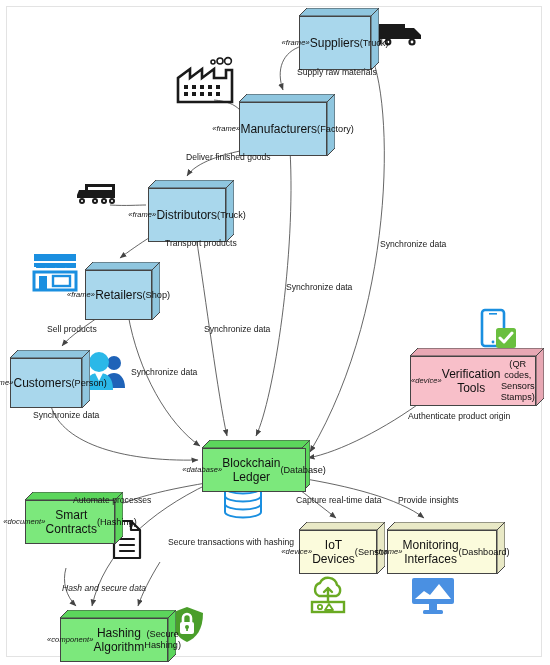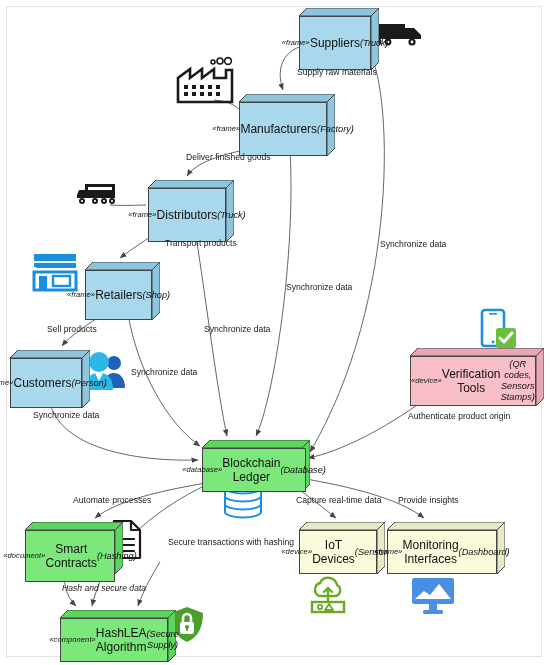--- a/index.html
+++ b/index.html
@@ -11,21 +11,21 @@
   #icons{z-index:2;}
   .node{position:absolute;z-index:3;box-sizing:border-box;}
   .node .body{
      position:absolute;left:0;top:8px;right:8px;bottom:0;
      border:1px solid #444;
      display:flex;flex-direction:row;align-items:center;justify-content:center;
      text-align:center;line-height:1.18;
   }
   .node .ster{font-style:italic;font-size:7.5px;color:#111;letter-spacing:.1px;}
   .node .l1{font-size:12px;color:#111;}
-  .node .l2{font-size:9.2px;color:#111;font-style:italic;}
+  .node .l2{font-size:9.2px;color:#111;}
   .blue .body{background:#a9d7ec;}
   .green .body{background:#7ce87c;}
   .pink .body{background:#f8bfc9;}
   .cream .body{background:#fbfbdc;}
   .edgelabel{position:absolute;z-index:4;font-size:8.6px;color:#1a1a1a;white-space:nowrap;}
 </style>
 </head>
 <body>
 
 <div id="canvas">
@@ -268,21 +268,21 @@
       <path d="M0,8 L8,0 L108,0 L100,8 z" fill="#5cd65c" stroke="#444" stroke-width="1"></path>
       <path d="M100,8 L108,0 L108,44 L100,52 z" fill="#5cd65c" stroke="#444" stroke-width="1"></path>
     </svg>
     <div class="body">
       <div class="ster">«database»</div>
       <div class="l1">Blockchain Ledger</div>
       <div class="l2">(Database)</div>
     </div>
   </div>
 
-  <div class="node green" style="left:25px;top:522px;width:98px;height:60px;">
+  <div class="node green" style="left:25px;top:492px;width:98px;height:52px;">
     <svg width="98" height="52" style="position:absolute;left:0;top:0;">
       <path d="M0,8 L8,0 L98,0 L90,8 z" fill="#5cd65c" stroke="#444" stroke-width="1"></path>
       <path d="M90,8 L98,0 L98,44 L90,52 z" fill="#5cd65c" stroke="#444" stroke-width="1"></path>
     </svg>
     <div class="body">
       <div class="ster">«document»</div>
       <div class="l1">Smart Contracts</div>
       <div class="l2">(Hashing)</div>
     </div>
   </div>
@@ -311,22 +311,22 @@
     </div>
   </div>
 
   <div class="node green" style="left:60px;top:610px;width:116px;height:52px;">
     <svg width="116" height="52" style="position:absolute;left:0;top:0;">
       <path d="M0,8 L8,0 L116,0 L108,8 z" fill="#5cd65c" stroke="#444" stroke-width="1"></path>
       <path d="M108,8 L116,0 L116,44 L108,52 z" fill="#5cd65c" stroke="#444" stroke-width="1"></path>
     </svg>
     <div class="body">
       <div class="ster">«component»</div>
-      <div class="l1">HashLEA Algorithm</div>
-      <div class="l2">(Secure Supply)</div>
+      <div class="l1">Hashing Algorithm</div>
+      <div class="l2">(Secure Hashing)</div>
     </div>
   </div>
 
   <div class="edgelabel" style="left:285px;top:67px;margin-left:12px;">Supply raw materials</div>
   <div class="edgelabel" style="left:186px;top:152px;">Deliver finished goods</div>
   <div class="edgelabel" style="left:118px;top:238px;margin-left:47px;">Transport products</div>
   <div class="edgelabel" style="left:47px;top:324px;">Sell products</div>
   <div class="edgelabel" style="left:33px;top:410px;">Synchronize data</div>
   <div class="edgelabel" style="left:131px;top:367px;">Synchronize data</div>
   <div class="edgelabel" style="left:204px;top:324px;">Synchronize data</div>

